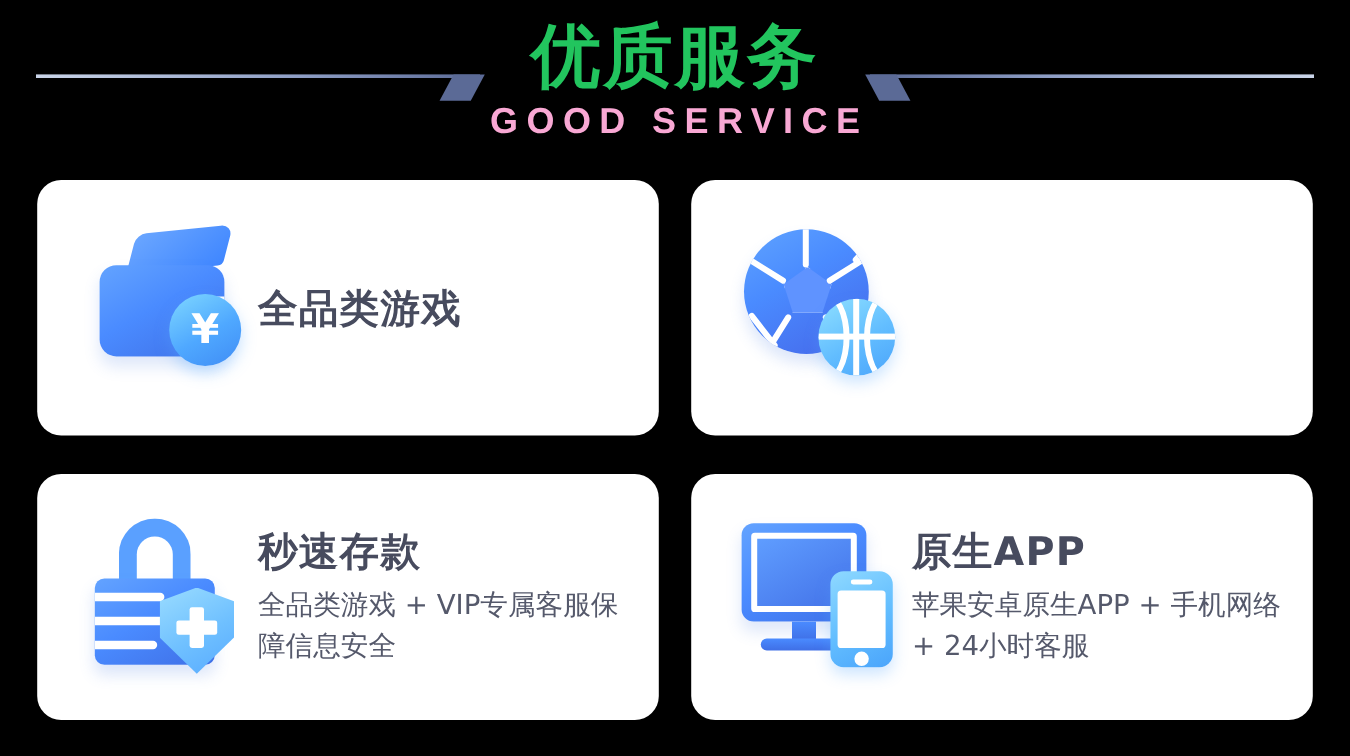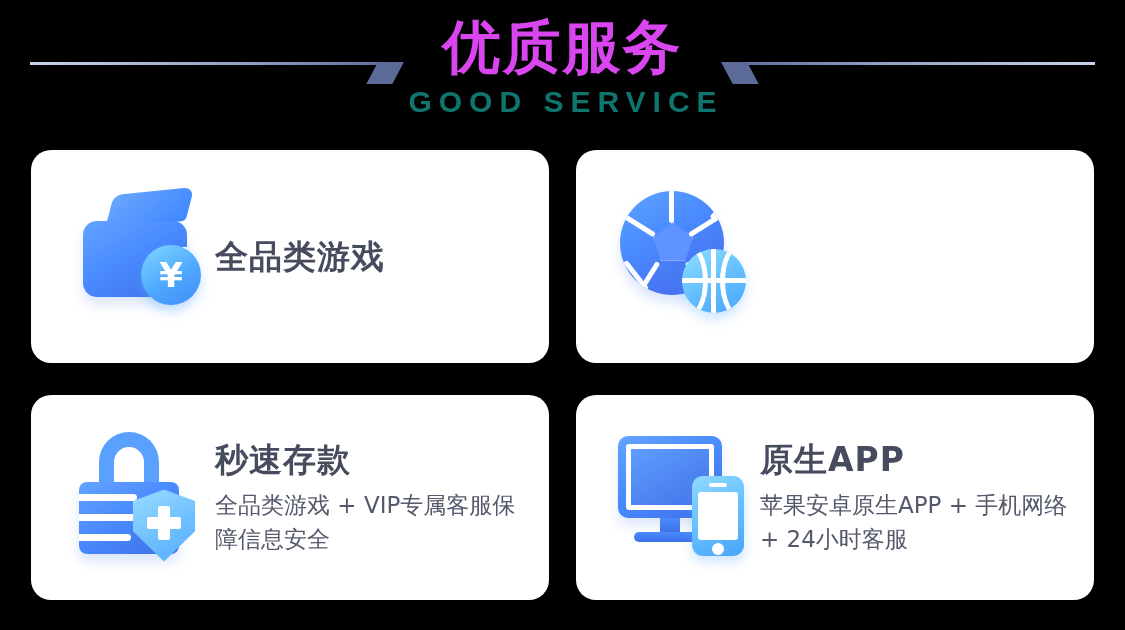--- a/index.html
+++ b/index.html
@@ -35,31 +35,31 @@
     position: relative;
     z-index: 3;
     width: 350px;
     text-align: center;
     padding-top: 16px;
   }
   .title-cn {
     font-size: 58px;
     line-height: 62px;
     font-weight: bold;
-    color: #d946ef;
+    color: #22c55e;
     letter-spacing: 2px;
     font-family: "DejaVu Sans", "Liberation Sans", sans-serif;
     white-space: nowrap;
   }
   .title-en {
     margin-top: 8px;
     font-size: 30px;
     line-height: 32px;
     font-weight: bold;
-    color: #0f766e;
+    color: #f9a8d4;
     letter-spacing: 7px;
     font-family: "Liberation Sans", sans-serif;
     white-space: nowrap;
     text-indent: 7px;
   }
 
   
   .deco {
     position: absolute;
     top: 62px;

